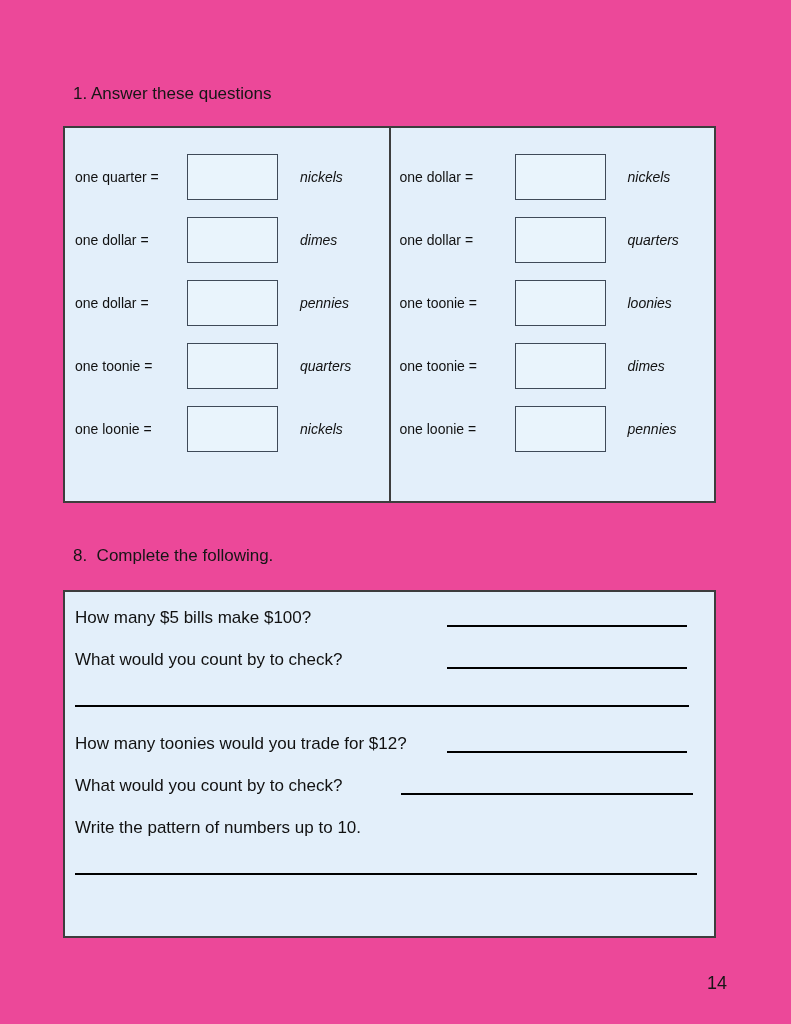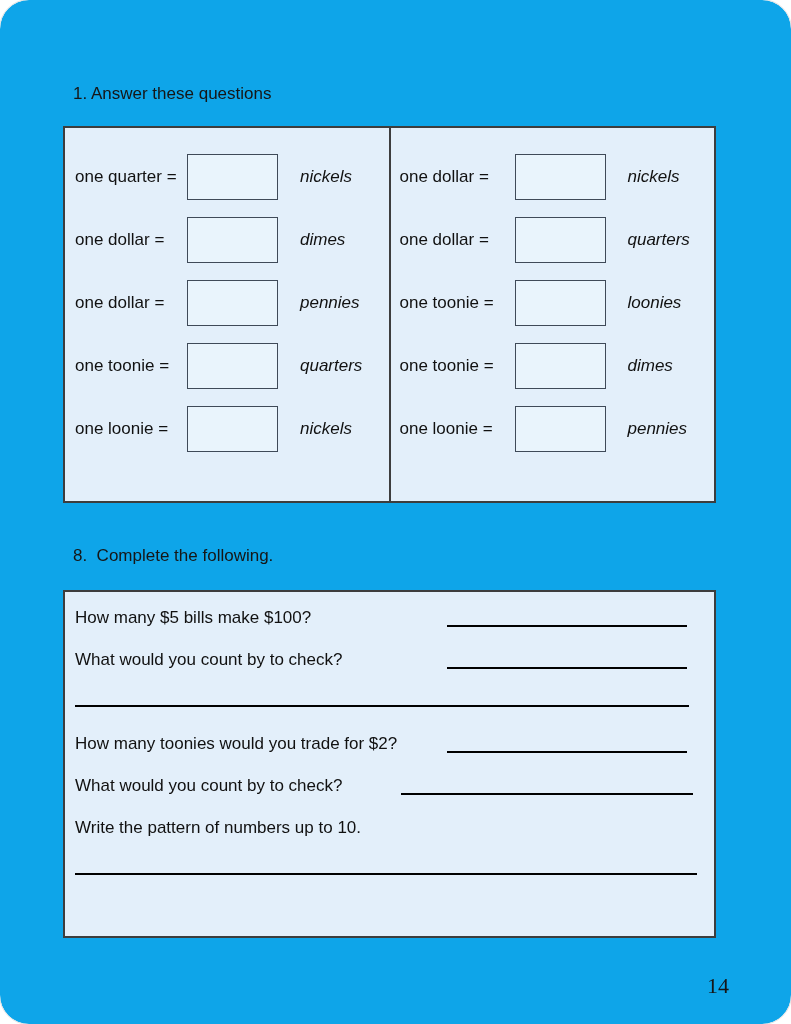--- a/index.html
+++ b/index.html
@@ -1,25 +1,24 @@
 <!DOCTYPE html>
 <html><head>
 <meta charset="utf-8">
 <style>
   html, body { margin: 0; padding: 0; background: #ffffff; }
   .sheet {
     position: relative;
     width: 791px;
     height: 1024px;
-    background: #0ea5e9;
+    background: #ec4899;
     font-family: "Liberation Sans", sans-serif;
     color: #111111;
     outline: 1px solid #e4e4e4;
     overflow: hidden;
-    border-radius: 29px;
   }
   .heading {
     position: absolute;
     left: 73px;
     font-size: 17px;
     line-height: 20px;
     white-space: pre-wrap;
     color: #161616;
   }
   #heading1 { top: 84px; }
@@ -36,21 +35,21 @@
 
   
   #conversion-table { top: 126px; height: 377px; display: flex; }
   .conv-col { flex: 1; padding-top: 17px; box-sizing: border-box; }
   .conv-col.right { border-left: 2px solid #3d3d3d; }
   .conv-row {
     height: 63px;
     display: flex;
     align-items: center;
     padding-left: 10px;
-    font-size: 17px;
+    font-size: 14px;
   }
   .conv-col.right .conv-row { padding-left: 9px; }
   .conv-label { width: 112px; flex-shrink: 0; }
   .conv-col.right .conv-label { width: 115px; }
   .answer-box {
     width: 91px;
     height: 46px;
     border: 1px solid #3f4a58;
     background: #e9f4fc;
     box-sizing: border-box;
@@ -77,22 +76,22 @@
   }
   .line-short { width: 240px; margin-left: auto; }
   .line-med   { width: 292px; margin-left: auto; }
   .line-full  { width: 614px; height: 8px; }
   .line-full2 { width: 622px; height: 8px; }
 
   .page-number {
     position: absolute;
     left: 707px;
     top: 973px;
-    font-family: Liberation Serif, serif;
-    font-size: 22px;
+    font-family: Liberation Sans, sans-serif;
+    font-size: 18px;
     color: #161616;
   }
 </style>
 </head>
 <body>
 
 <div class="sheet">
 
   <div id="heading1" class="heading">1. Answer these questions</div>
 
@@ -169,21 +168,21 @@
       <span class="q-text">What would you count by to check?</span>
       <span class="answer-line line-short"></span>
     </div>
 
 
     <div class="q-row">
       <span class="answer-line line-full"></span>
     </div>
 
     <div class="q-row">
-      <span class="q-text">How many toonies would you trade for $2?</span>
+      <span class="q-text">How many toonies would you trade for $12?</span>
       <span class="answer-line line-short"></span>
     </div>
 
     <div class="q-row pr21">
       <span class="q-text">What would you count by to check?</span>
       <span class="answer-line line-med"></span>
     </div>
 
     <div class="q-row">
       <span class="q-text">Write the pattern of numbers up to 10.</span>

